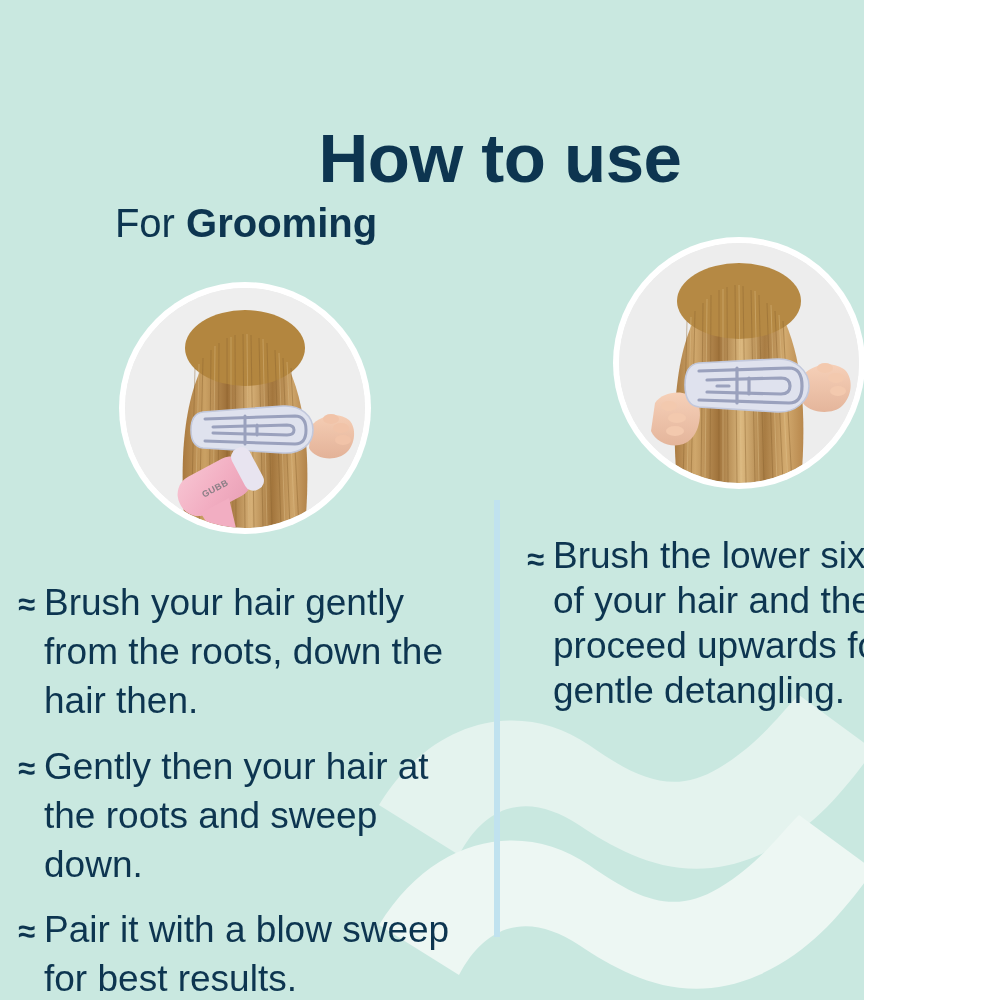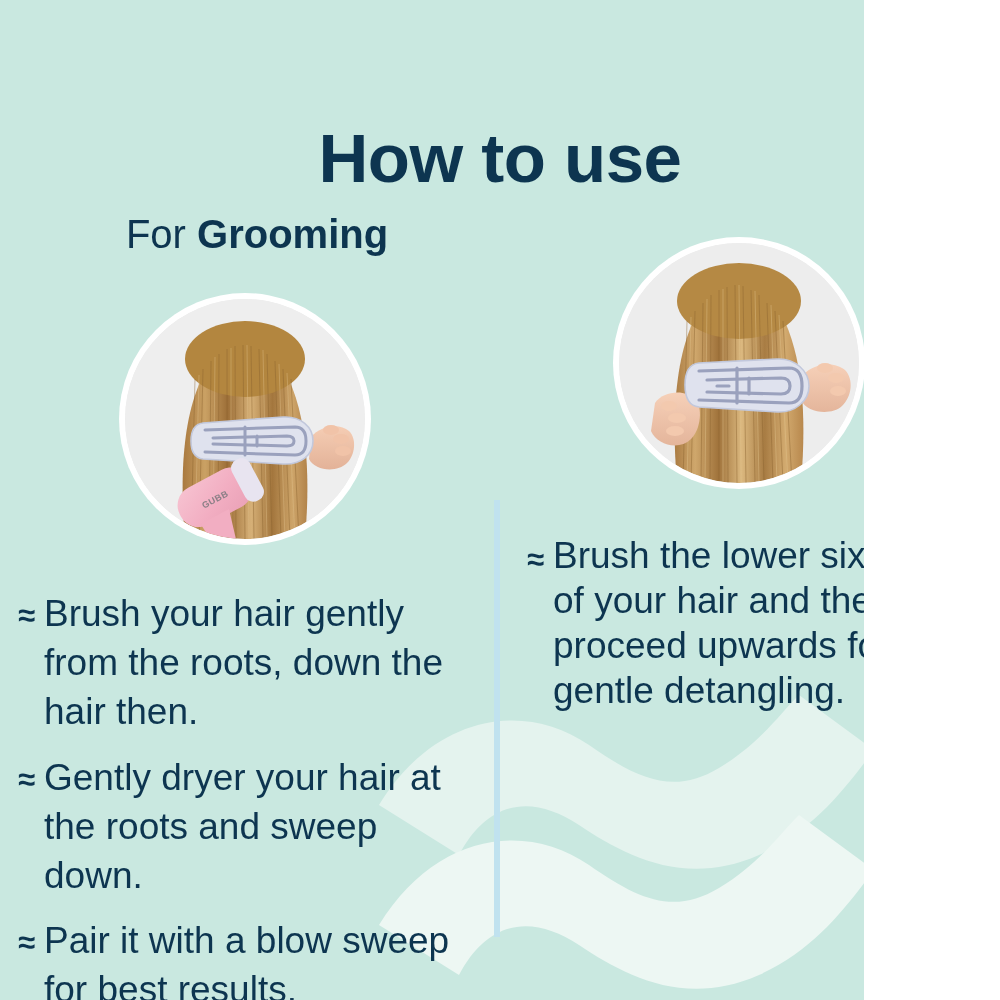--- a/index.html
+++ b/index.html
@@ -68,21 +68,21 @@
     height: 437px;
     background: #c0e2ef;
   }
 
   .subhead {
     font-size: 40px;
     line-height: 1.1;
     color: #0d3550;
     font-weight: normal;
     text-align: center;
-    margin: 12px;
+    margin: 1px;
     padding: 0;
   }
   .col-left .subhead  { width: 470px; }
   .col-right .subhead { width: 440px; }
   .subhead b { font-weight: bold; }
 
   
   .photo-wrap {
     margin-top: 43px;
     display: flex;
@@ -238,21 +238,21 @@
         </div>
       </div>
 
       <ul class="bullets">
         <li class="bullet">
           <span class="bullet-mark">≈</span>
           <span class="bullet-text">Brush your hair gently from the roots, down the hair then.</span>
         </li>
         <li class="bullet">
           <span class="bullet-mark">≈</span>
-          <span class="bullet-text">Gently dryer your hair at the roots and sweep down.</span>
+          <span class="bullet-text">Gently then your hair at the roots and sweep down.</span>
         </li>
         <li class="bullet">
           <span class="bullet-mark">≈</span>
           <span class="bullet-text">Pair it with a blow sweep for best results.</span>
         </li>
       </ul>
     </div>
 
     <div class="col col-right">
 

